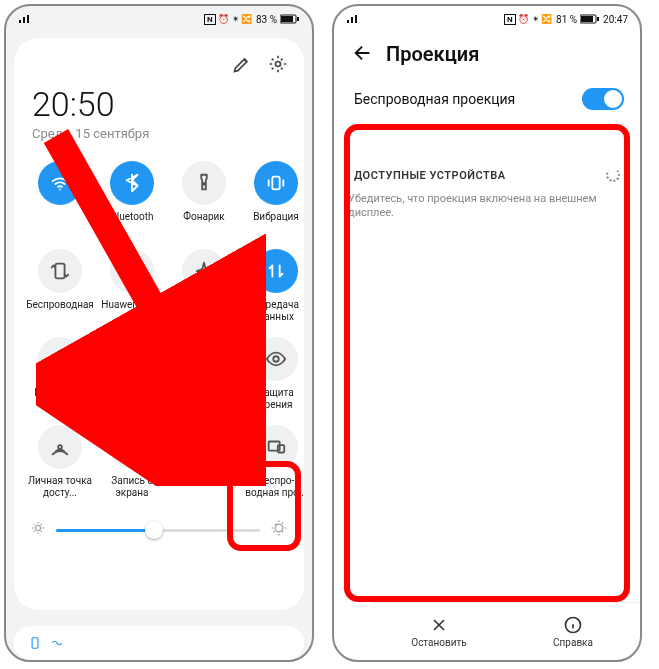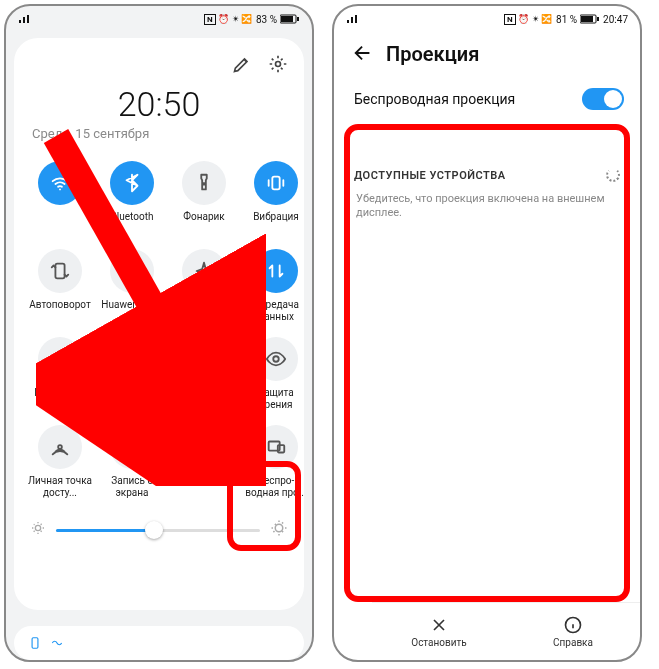--- a/index.html
+++ b/index.html
@@ -48,21 +48,21 @@
   }
   .panel-actions {
     display: flex;
     justify-content: flex-end;
     gap: 16px;
     padding: 4px 6px 0 6px;
   }
   .clock {
     padding: 6px 8px 8px 8px;
   }
-  .clock .time { font-size: 34px; font-weight: 300; color: #111; text-align: center; }
+  .clock .time { font-size: 34px; font-weight: 300; color: #111; }
   .clock .date { font-size: 13px; color: #8a8a8a; margin-top: 2px; }
   .tiles {
     display: grid;
     grid-template-columns: repeat(4, 1fr);
     gap: 2px 0;
     padding: 8px 0 0 0;
   }
   .tile {
     display: flex;
     flex-direction: column;
@@ -198,21 +198,21 @@
   .search-msg {
     text-align: center;
     font-size: 13px;
     font-weight: 600;
     color: #111;
     margin-top: 20px;
   }
   .search-sub {
     font-size: 11px;
     color: #888;
-    padding: 6px 12px;
+    padding: 6px 4px;
     line-height: 14px;
   }
   .bottom-actions {
     display: flex;
     border-top: 1px solid #eee;
     height: 58px;
     margin-left: 38px;
   }
   .bottom-actions .act {
     flex: 1;
@@ -304,21 +304,21 @@
           </div>
           <div class="lbl">Вибрация</div>
         </div>
         <div class="tile">
           <div class="circ">
             <svg width="22" height="22" viewBox="0 0 24 24" fill="none" stroke-width="2" stroke-linecap="round" stroke-linejoin="round">
               <rect x="7" y="4" width="10" height="16" rx="2"></rect>
               <path d="M3 8l2-2 2 2M21 16l-2 2-2-2"></path>
             </svg>
           </div>
-          <div class="lbl">Автоповорот</div>
+          <div class="lbl">Беспроводная</div>
         </div>
         <div class="tile">
           <div class="circ">
             <svg width="22" height="22" viewBox="0 0 24 24" fill="none" stroke-width="2" stroke-linecap="round" stroke-linejoin="round">
               <circle cx="12" cy="12" r="3"></circle>
               <path d="M6 12a6 6 0 0012 0M3 12a9 9 0 0018 0"></path>
             </svg>
           </div>
           <div class="lbl">Huawei Share</div>
         </div>

